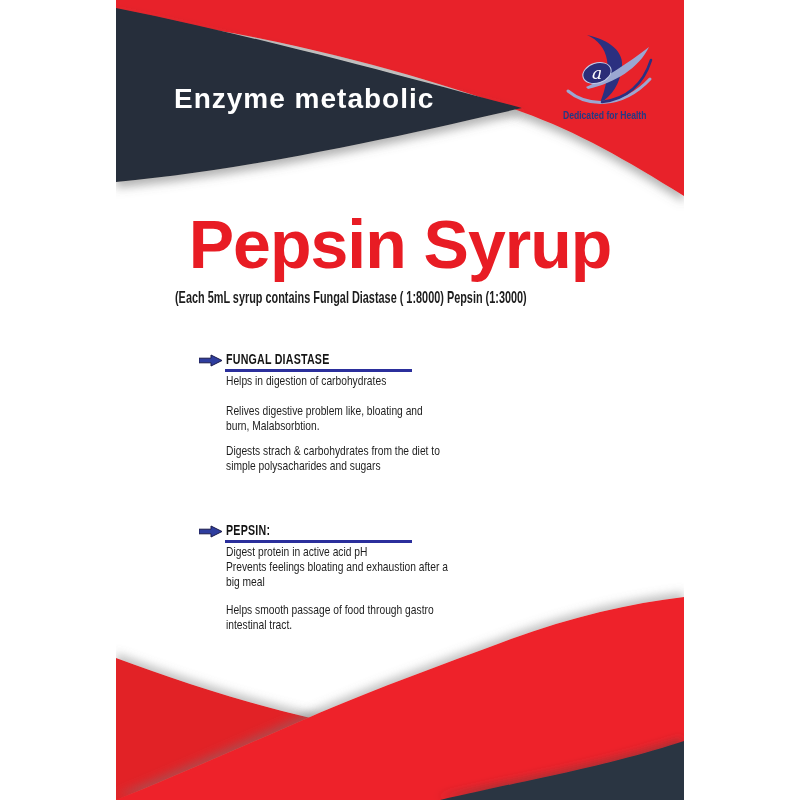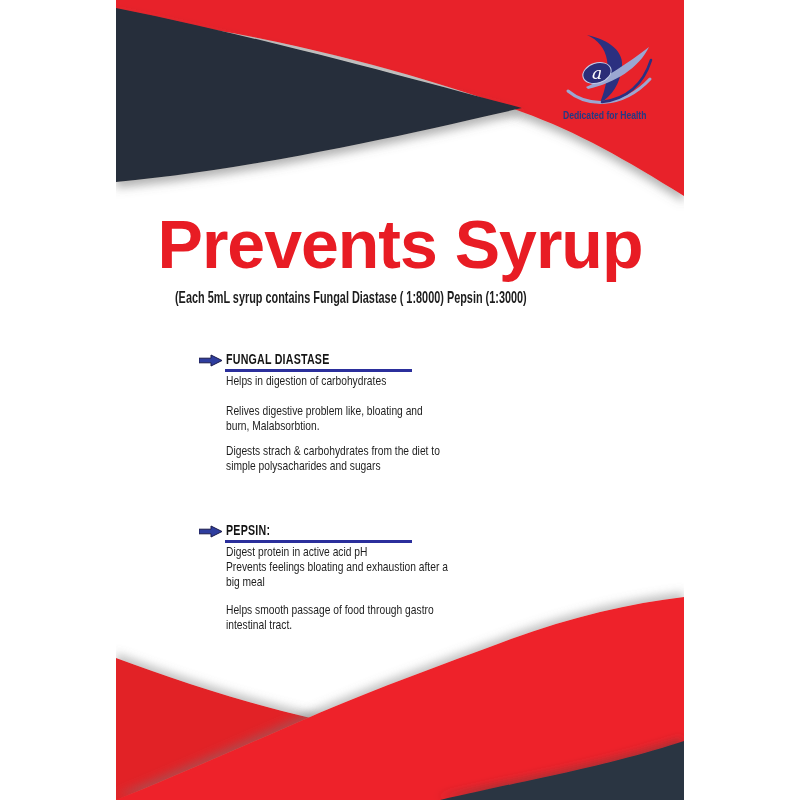--- a/index.html
+++ b/index.html
@@ -61,25 +61,26 @@
         <ellipse cx="481" cy="73" rx="14.5" ry="10" transform="rotate(-18 481 73)" fill="#2b2d78" stroke="#c6cde8" stroke-width="1"></ellipse>
         <text x="481" y="79" font-size="17" font-style="italic" font-family="DejaVu Serif, serif" fill="#ffffff" text-anchor="middle">a</text>
       </g>
 
       <path d="M0,658 C70,684 150,710 245,729 C355,751 465,771 568,787 L568,800 H0 Z" fill="#e22026" filter="url(#shUp)"></path>
       <path d="M568,597 C515,603 455,617 395,639 C325,665 245,694 178,724 C118,750 55,778 0,800 H568 Z" fill="#ee2329" filter="url(#shUp)"></path>
       <path d="M568,741 C532,753 478,767 420,779 C383,787 350,794 324,800 H568 Z" fill="#2b3542" filter="url(#shNavy)"></path>
     </svg>
 
     <div class="category">
+      <div>Enzyme metabolic</div>
     </div>
 
     <div class="tagline">Dedicated for Health</div>
 
-    <div class="title">Prevents Syrup</div>
+    <div class="title">Pepsin Syrup</div>
 
     <div class="composition">(Each 5mL syrup contains Fungal Diastase ( 1:8000) Pepsin (1:3000)</div>
 
     <svg class="arrow arrow-1" viewBox="0 0 24 13">
       <path d="M0,4.2 L12,4.2 L12,1 L23,6.5 L12,12 L12,8.8 L0,8.8 Z" fill="#2e3d9e" stroke="#1a1a4a" stroke-width="1"></path>
     </svg>
     <div class="section section-1">
       <div class="sec-heading">FUNGAL DIASTASE</div>
       <p class="para p-a">Helps in digestion of carbohydrates</p>
       <p class="para p-b">Relives digestive problem like, bloating and

